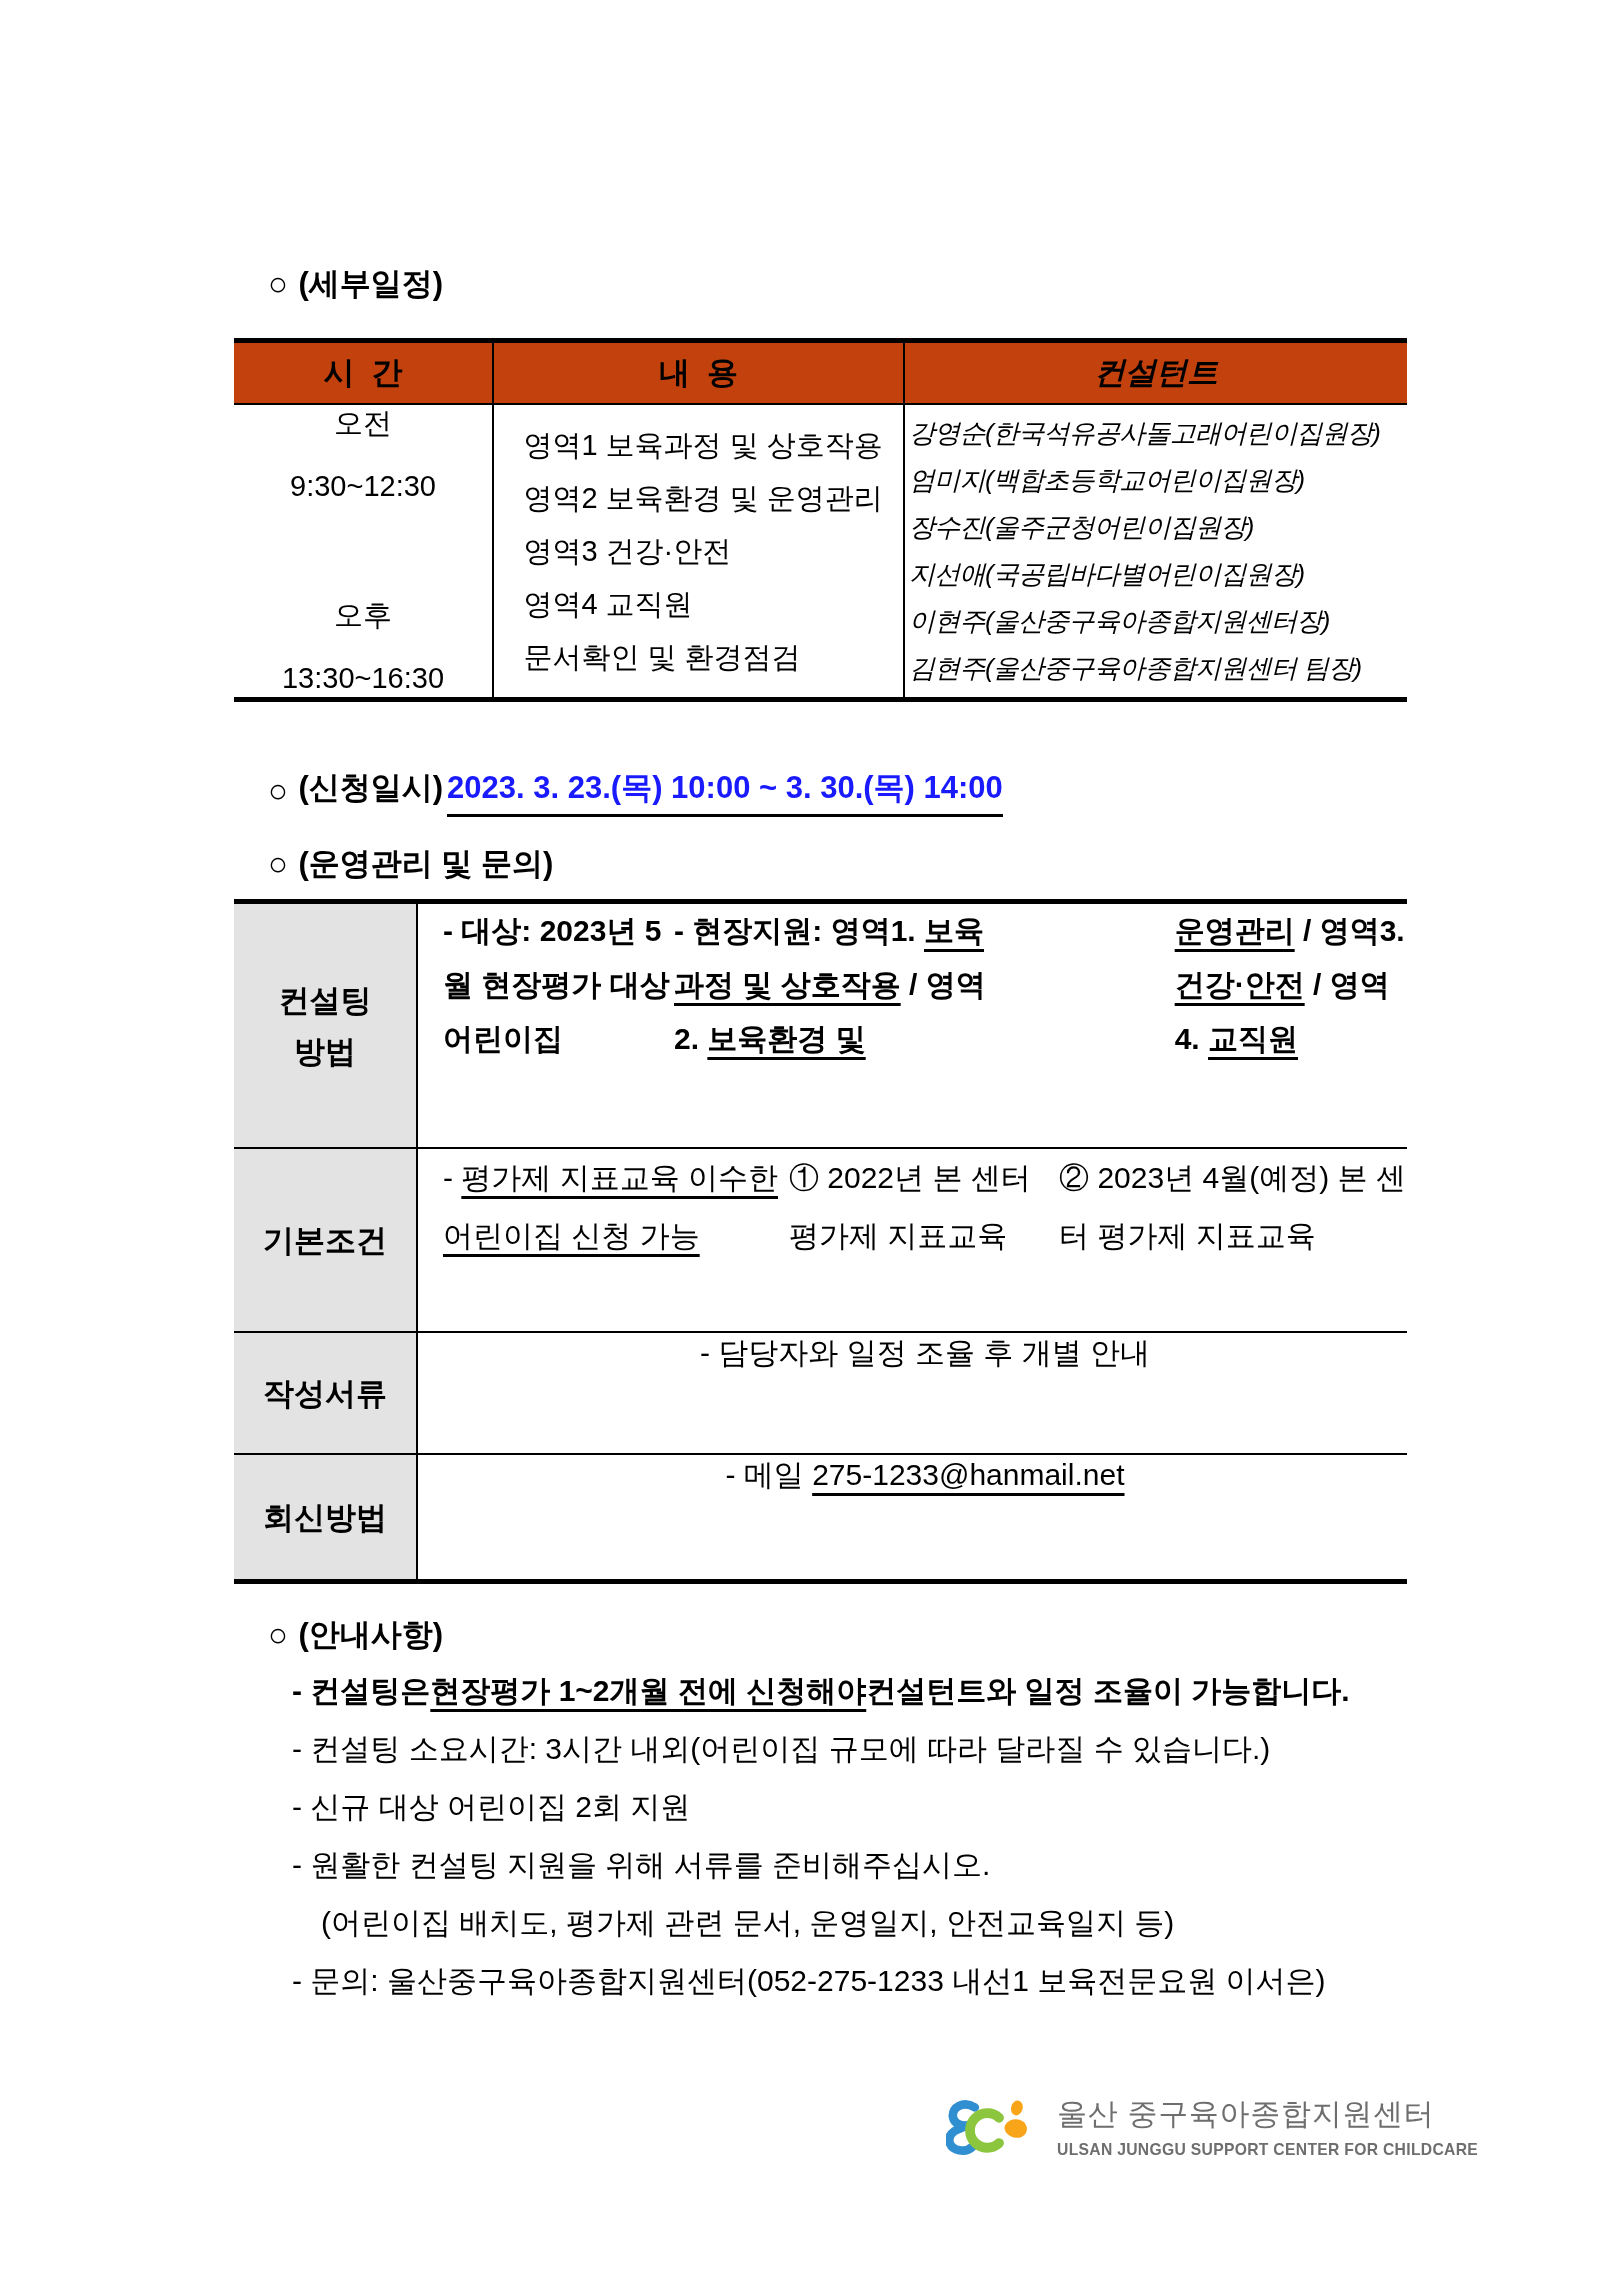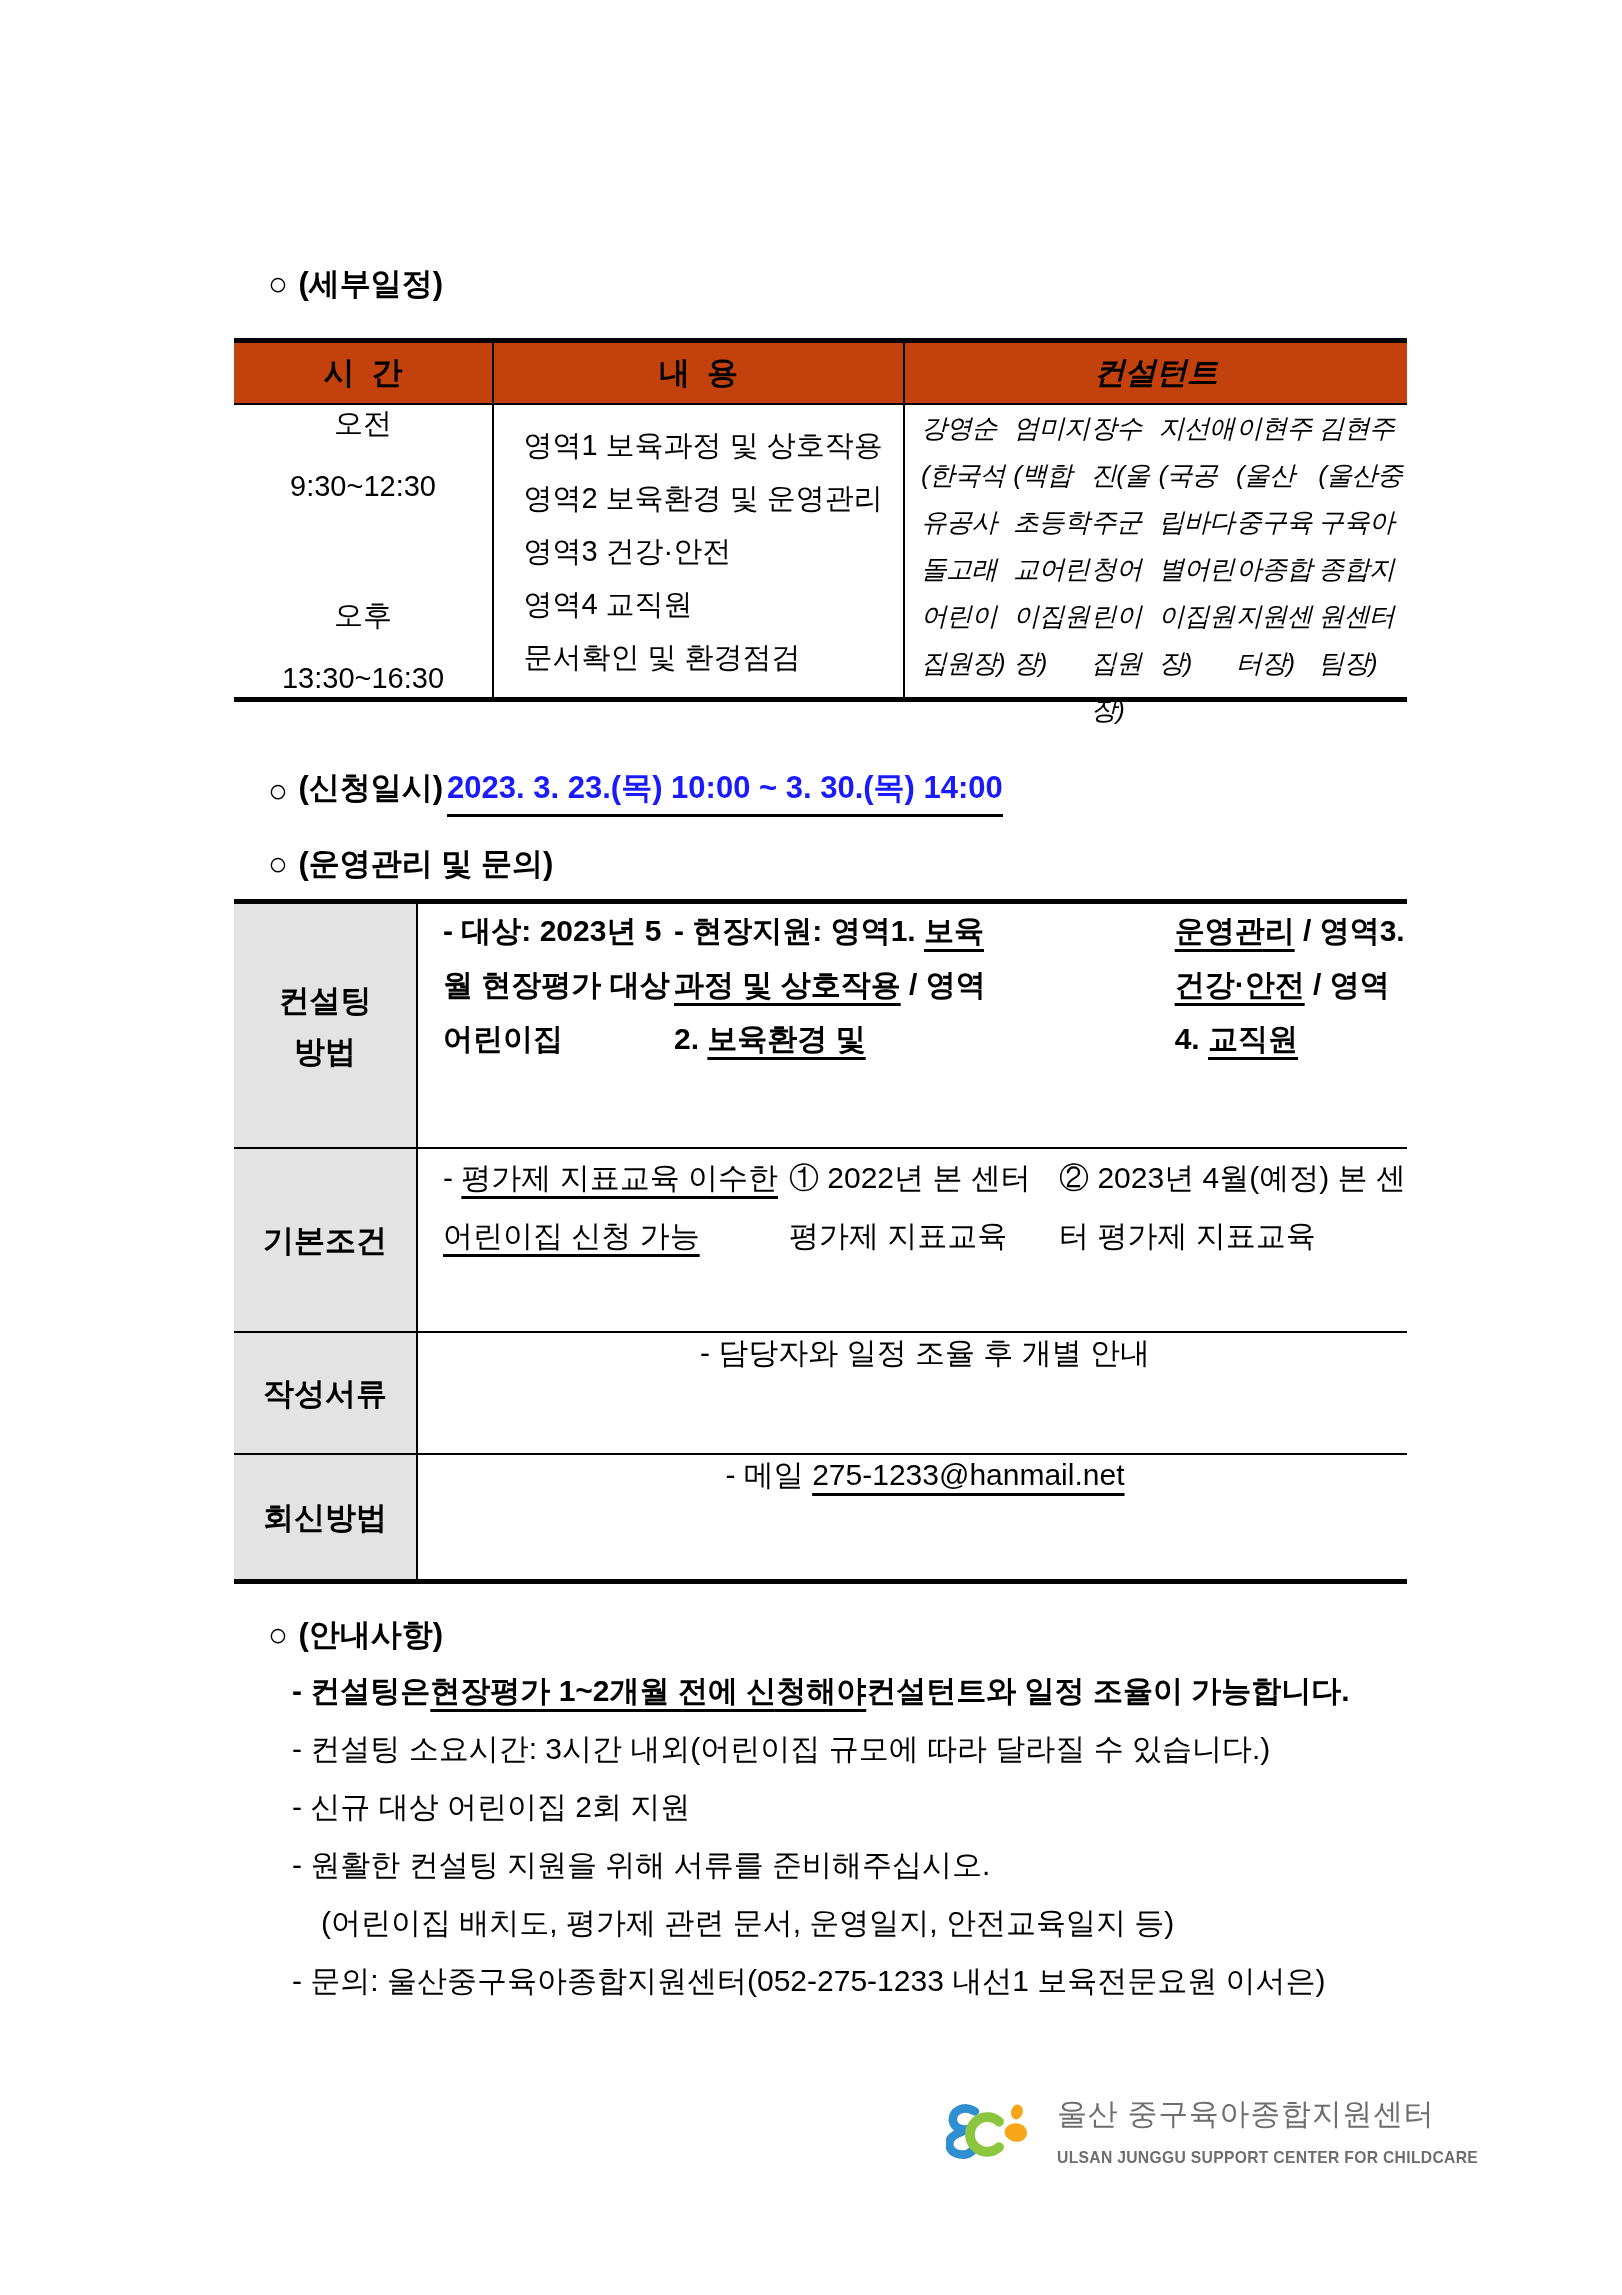--- a/index.html
+++ b/index.html
@@ -46,21 +46,21 @@
   }
   .t1-header .cell{display:flex;align-items:center;justify-content:center;height:100%;box-sizing:border-box;}
   .t1-body{display:flex;height:292px;font-size:29px;}
   .t1-body .cell{box-sizing:border-box;height:100%;}
   .c1{width:260px;border-right:2px solid #000;}
   .c2{width:411px;border-right:2px solid #000;}
   .c3{flex:1;font-style:italic;}
   .time-cell{display:flex;flex-direction:column;align-items:center;justify-content:space-between;line-height:37px;gap:12px;}
   .time-gap{height:41px;}
   .content-cell{display:flex;flex-direction:column;justify-content:center;padding-left:29.4px;line-height:53px;}
-  .consult-cell{display:flex;justify-content:center;padding-left:16px;line-height:47px;font-size:26px;letter-spacing:-0.7px;}
+  .consult-cell{display:flex;flex-direction:column;justify-content:center;padding-left:4px;line-height:47px;font-size:26px;letter-spacing:-0.7px;}
 
   
   .apply-line{
     position:absolute;left:268px;top:767px;
     display:flex;align-items:baseline;
     font-size:31px;font-weight:bold;height:47px;
   }
   .apply-line .bullet-circle{align-self:center;}
   .apply-value{
     margin-left:4px;
@@ -92,21 +92,21 @@
   
   .notice-list{position:absolute;left:292px;top:1662px;width:1152px;font-size:30px;}
   .notice-item{height:58px;display:flex;align-items:center;}
   .notice-item.indent{padding-left:29px;}
 
   
   .logo{position:absolute;left:946px;top:2094px;display:flex;align-items:center;}
   .logo-mark{width:98px;height:60px;flex:0 0 auto;}
   .logo-text{margin-left:13px;color:#6e6e6e;}
   .logo-kr{font-size:30px;letter-spacing:0.7px;}
-  .logo-en{font-size:15.7px;font-weight:bold;letter-spacing:0.3px;margin-top:14px;}
+  .logo-en{font-size:15.7px;font-weight:bold;letter-spacing:0.3px;margin-top:6px;}
 </style>
 </head>
 <body>
 
 <div class="page">
 
   <div class="h-line" style="left:268px;top:260px;">
     <span class="bullet-circle">○</span>
     <span>(세부일정)</span>
   </div>

